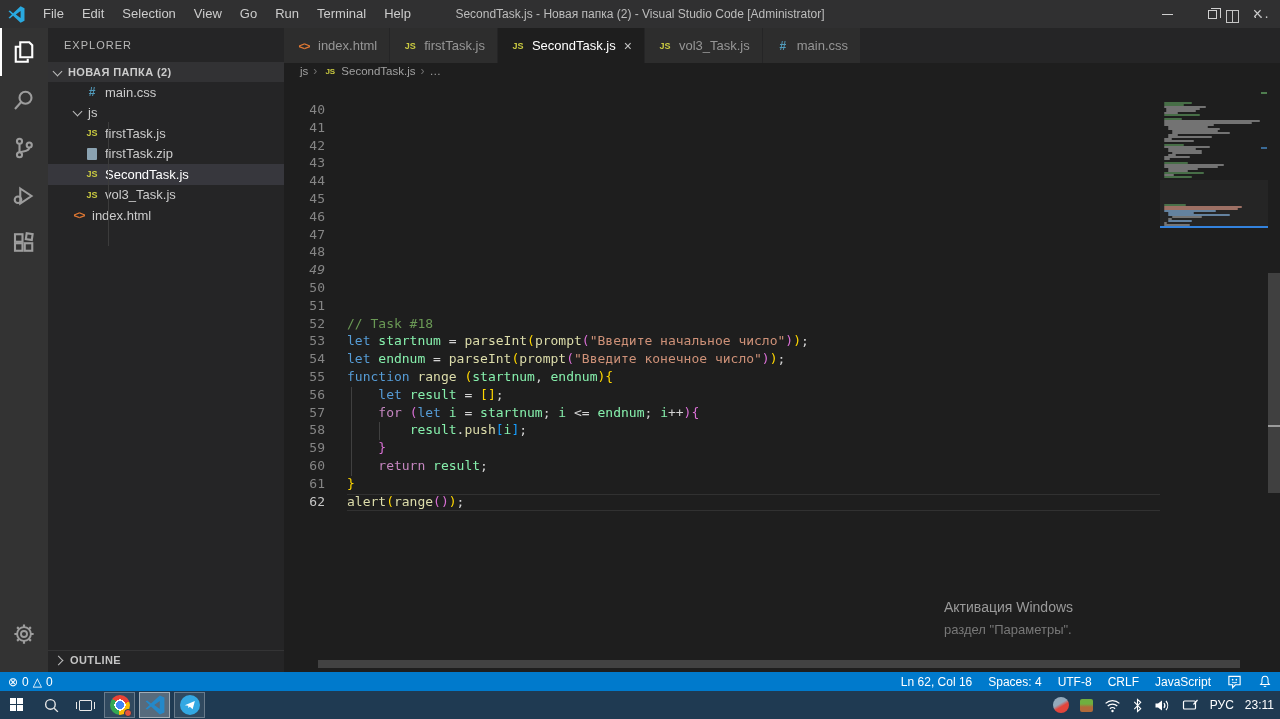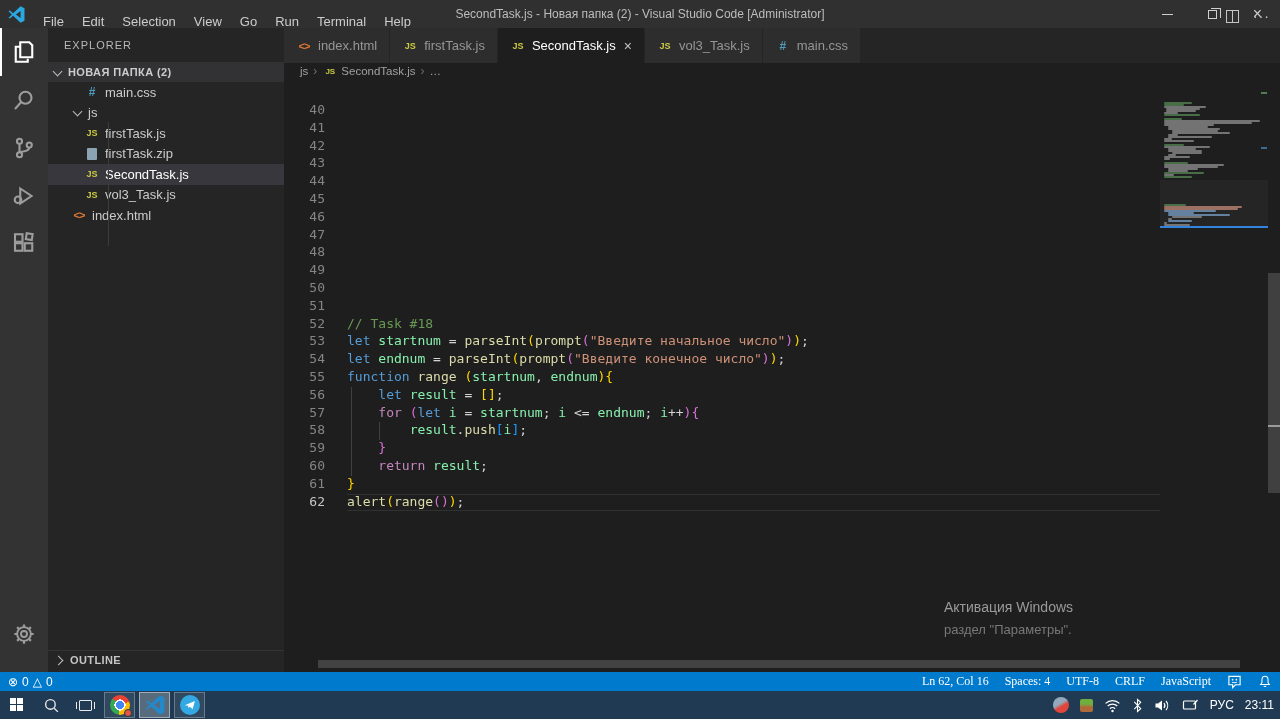--- a/index.html
+++ b/index.html
@@ -5,21 +5,21 @@
   * { margin:0; padding:0; box-sizing:border-box; }
   html,body { width:1280px; height:719px; overflow:hidden; background:#1e1e1e;
               font-family:"Liberation Sans", sans-serif; }
   .abs { position:absolute; }
   #stage { position:relative; width:1280px; height:719px; }
 
   
   #titlebar { left:0; top:0; width:1280px; height:28px; background:#303031;
               display:flex; align-items:center; color:#cccccc; font-size:13px; }
   #vscode-logo { width:17px; height:17px; margin:0 9px 0 8px; }
-  .menu-item { padding:8px 9px; height:28px; line-height:28px; cursor:default; }
+  .menu-item { padding:0 9px; height:28px; line-height:28px; cursor:default; }
   #win-title { position:absolute; left:0; right:0; text-align:center; font-size:12px;
                color:#bdbdbd; pointer-events:none; }
   #win-controls { position:absolute; right:0; top:0; display:flex; }
   .win-btn { width:45px; height:28px; display:flex; align-items:center; justify-content:center; color:#cfcfcf; }
   .min-glyph { width:11px; height:1px; background:#cfcfcf; }
   .restore-glyph { width:9px; height:9px; border:1px solid #cfcfcf; position:relative; }
   .restore-glyph:before { content:""; position:absolute; left:2px; top:-3px; width:9px; height:9px;
                           border:1px solid #cfcfcf; border-left:none; border-bottom:none; }
   .close-glyph { font-size:16px; line-height:16px; }
 
@@ -99,21 +99,21 @@
 
   
   #watermark { left:944px; top:599px; width:330px; color:#8b8b8b; }
   #wm-title { font-size:14px; color:#9a9a9a; margin-bottom:6px; }
   .wm-line { font-size:13px; color:#787878; line-height:18px; }
 
   
   #statusbar { left:0; top:672px; width:1280px; height:19px; background:#007acc; color:#ffffff;
                display:flex; align-items:center; font-size:12px; }
   #status-left { display:flex; align-items:center; gap:4px; padding-left:8px; }
-  #status-right { position:absolute; right:8px; display:flex; align-items:center; gap:16px;font-family:Liberation Serif, serif; }
+  #status-right { position:absolute; right:8px; display:flex; align-items:center; gap:16px; }
   .st-ic { font-size:12px; }
   #statusbar svg { fill:#ffffff; stroke:#ffffff; }
 
   
   #taskbar { left:0; top:691px; width:1280px; height:28px; background:#1f3a52; display:flex; align-items:center; }
   .tb-btn { width:34px; height:28px; display:flex; align-items:center; justify-content:center; }
   .tb-app { width:31px; height:26px; margin:0 2px; display:flex; align-items:center; justify-content:center;
             border:1px solid transparent; }
   .tb-app.running { background:rgba(255,255,255,.08); border-color:rgba(255,255,255,.28); }
   .tb-app.active { background:rgba(255,255,255,.25); border-color:rgba(255,255,255,.45); }
@@ -321,21 +321,21 @@
           <span class="code-text"></span>
         </div>
         <div class="code-row" style="top: 124.6px;">
           <span class="gutter-num">47</span>
           <span class="code-text"></span>
         </div>
         <div class="code-row" style="top: 142.4px;">
           <span class="gutter-num">48</span>
           <span class="code-text"></span>
         </div>
-        <div class="code-row" style="top: 160.2px;">
+        <div class="code-row" style="top: 160.2px; font-style: italic;">
           <span class="gutter-num">49</span>
           <span class="code-text"></span>
         </div>
         <div class="code-row" style="top: 178px;">
           <span class="gutter-num">50</span>
           <span class="code-text"></span>
         </div>
         <div class="code-row" style="top: 195.8px;">
           <span class="gutter-num">51</span>
           <span class="code-text"></span>

